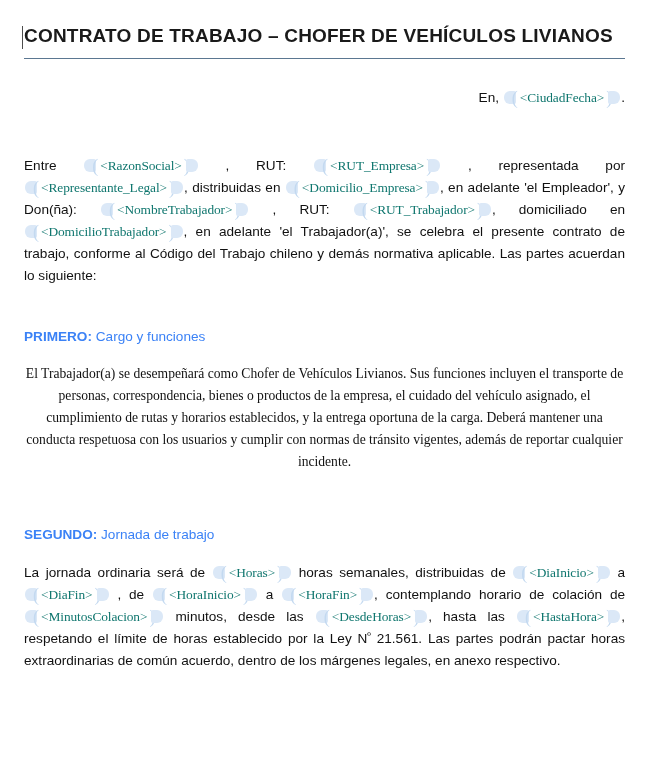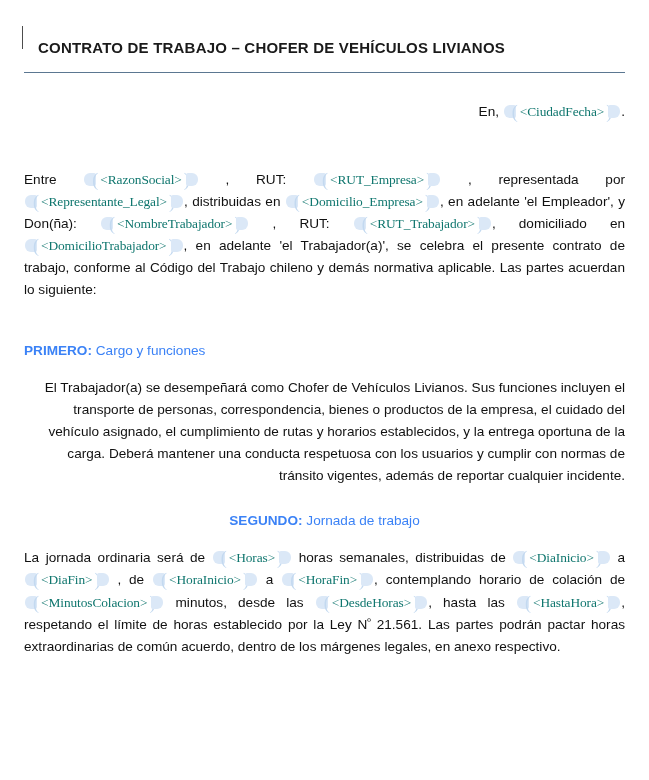--- a/index.html
+++ b/index.html
@@ -26,24 +26,24 @@
   }
 
   
   .title-block {
     position: relative;
     padding-top: 24px;
   }
   .doc-title {
     font-family: "Liberation Sans Narrow", "Liberation Sans", "DejaVu Sans", sans-serif;
     font-weight: bold;
-    font-size: 15px;
+    font-size: 19px;
     line-height: 1.30;
     letter-spacing: 0.2px;
-    margin: 14px;
+    margin: 0;
     color: #1a1a1a;
     width: 600px;
   }
   .text-caret {
     position: absolute;
     left: -2px;
     top: 26px;
     width: 1px;
     height: 23px;
     background: #4d4d4d;
@@ -56,37 +56,37 @@
   }
 
   
   .para {
     font-size: 13.6px;
     line-height: 1.62;
     margin: 0;
     color: #111111;
   }
   .para.justify { text-align: justify; text-align-last: left; }
-  .para.left    { text-align: right; }
+  .para.left    { text-align: center; font-family: Liberation Serif, serif; }
   .para.right   { text-align: right; }
 
   .heading {
     font-size: 13.6px;
     line-height: 1.5;
     margin: 0;
     color: #3b82f6;
   }
   .heading .kw { font-weight: bold; }
 
   
   .sp-en     { margin-top: 28px; }
   .sp-entre  { margin-top: 46px; }
   .sp-h1     { margin-top: 40px; }
   .sp-body   { margin-top: 16px; }
-  .sp-h2     { margin-top: 24px; text-align: center; }
+  .sp-h2     { margin-top: 52px; }
   .sp-h3     { margin-top: 36px; }
 
   
   .ph {
     display: inline-block;
     white-space: nowrap;
     vertical-align: baseline;
     line-height: 1;
   }
   .ph .tab {

